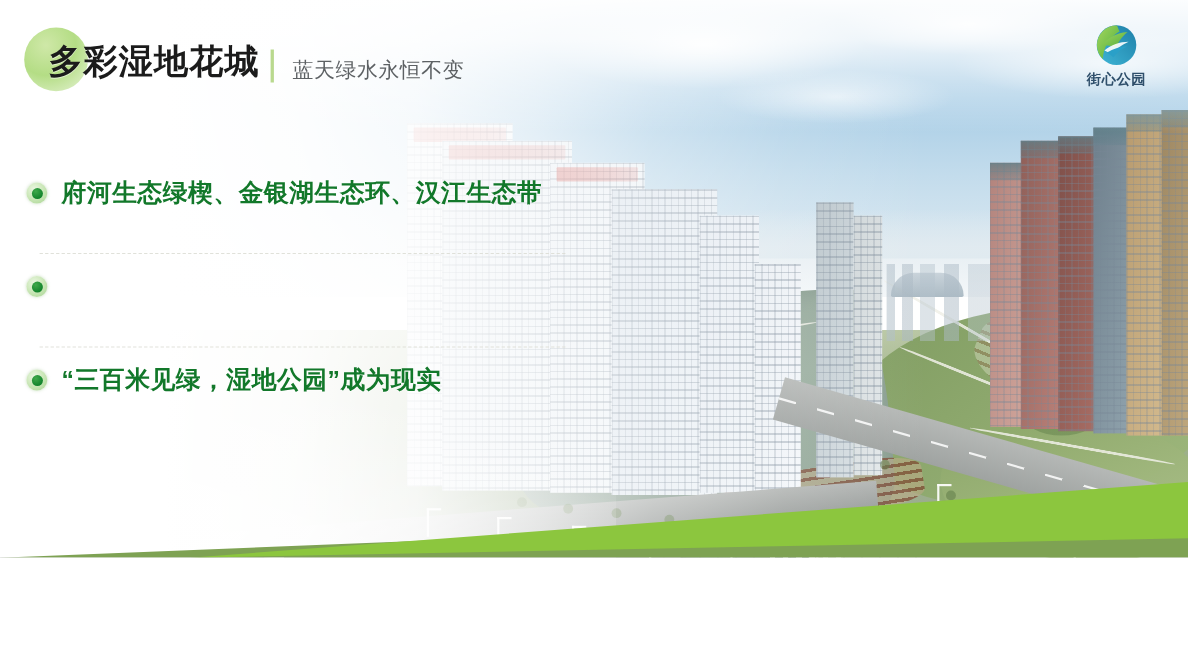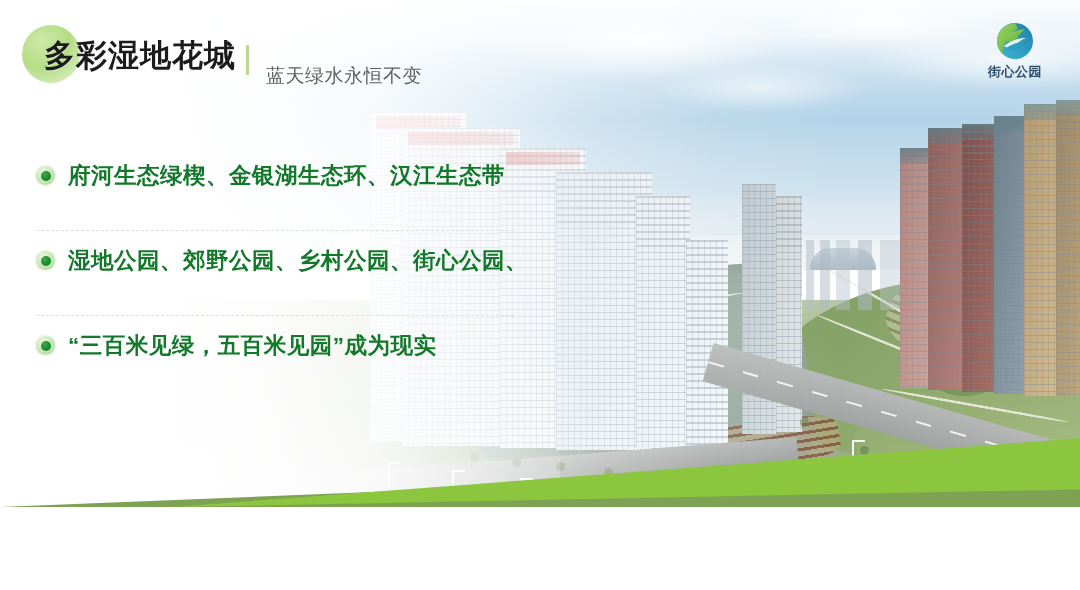--- a/index.html
+++ b/index.html
@@ -293,21 +293,20 @@
     position: absolute; left: 246px; top: 45px;
     width: 3px; height: 30px;
     background: #b9d98e;
   }
   .title-sub {
     position: absolute; left: 266px; top: 51px;
     font-size: 19px;
     color: #5d6164;
     letter-spacing: .5px;
     white-space: nowrap;
-    margin-top: 12px;
   }
 
   
   .logo {
     position: absolute; right: 22px; top: 22px;
     width: 86px; text-align: center;
   }
   .logo-mark {
     position: relative;
     width: 38px; height: 38px; margin: 0 auto 3px;
@@ -321,21 +320,21 @@
   }
 
   
   .bullets {
     position: absolute; left: 0; top: 150px; width: 560px;
   }
   .bullet-row {
     position: relative;
     display: flex;
     align-items: flex-start;
-    padding: 0 0 0 36px;
+    padding: 0 0 0 24px;
     min-height: 56px;
   }
   .dot {
     position: relative;
     flex: 0 0 auto;
     width: 19px; height: 19px;
     margin: 6px 13px 0 0;
     border-radius: 50%;
     background: radial-gradient(circle at 38% 32%, #eaf6e1 0%, #cfe9bd 42%, #a8d592 100%);
     box-shadow: 0 0 3px rgba(120,170,100,.4);
@@ -531,28 +530,27 @@
       <div class="btext">
         <div>府河生态绿楔、金银湖生态环、汉江生态带</div>
       </div>
     </div>
 
     <div class="divider"></div>
 
     <div class="bullet-row">
       <span class="dot"></span>
       <div class="btext">
-        <div>湿地公园、郊野公园、乡村公园、街心公园、</div>
       </div>
     </div>
 
     <div class="divider"></div>
 
     <div class="bullet-row">
       <span class="dot"></span>
       <div class="btext">
-        <div>“三百米见绿，五百米见园”成为现实</div>
+        <div>“三百米见绿，湿地公园”成为现实</div>
       </div>
     </div>
 
   </div>
 
 </div>
 
 </body></html>

